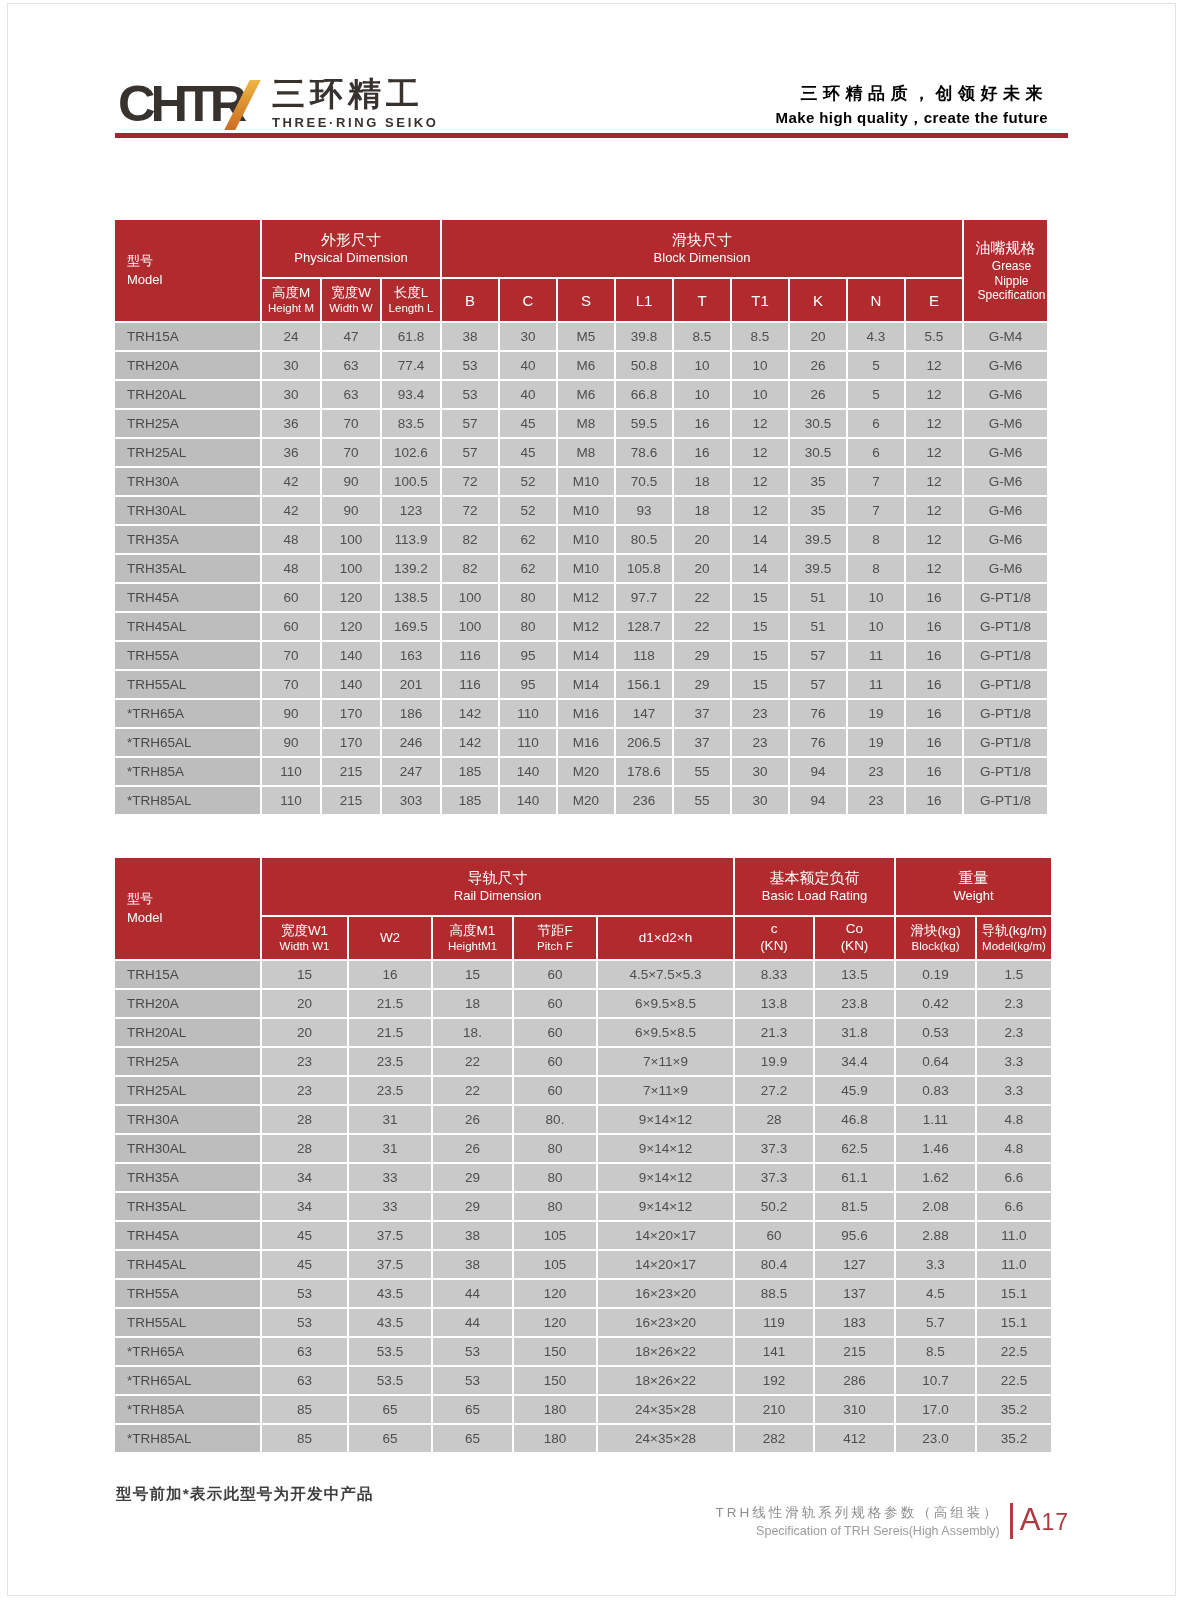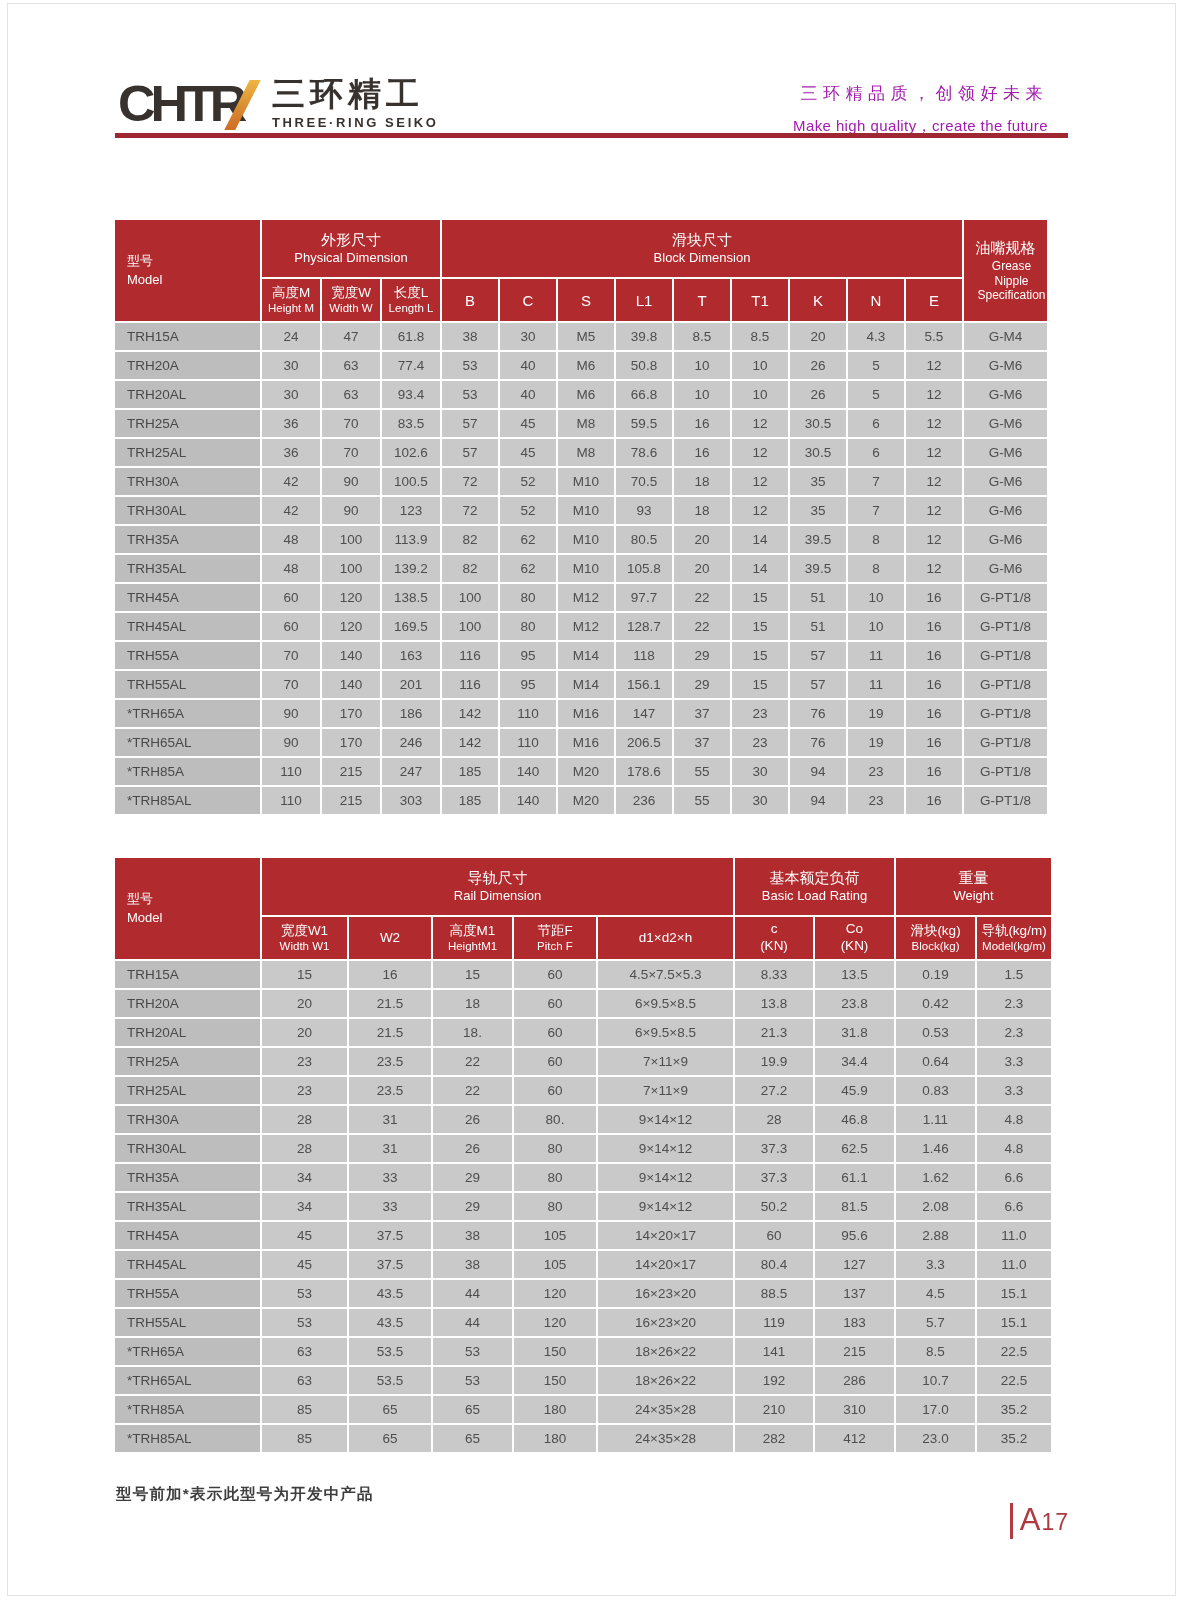--- a/index.html
+++ b/index.html
@@ -11,23 +11,23 @@
 
   
   .brand{position:absolute;left:118px;top:74px;display:flex;align-items:flex-start;}
   .chtr-wrap{position:relative;width:140px;height:62px;}
   .chtr{font-size:52px;font-weight:900;letter-spacing:-5px;color:#38322f;line-height:60px;transform:scaleY(.97);}
   .chtr-slash{position:absolute;right:10px;top:6px;width:11px;height:50px;
     background:linear-gradient(180deg,#eeb544 0%,#d98c2f 55%,#cf6d26 100%);transform:skewX(-27deg);}
   .brand-text{margin-left:14px;padding-top:2px;}
   .brand-cn{font-size:33px;font-weight:700;color:#38322f;letter-spacing:5px;line-height:36px;}
   .brand-en{font-size:13px;font-weight:700;color:#38322f;letter-spacing:2.6px;margin-top:3px;}
-  .slogan{position:absolute;right:134px;top:82px;text-align:right;color:#a21caf;}
+  .slogan{position:absolute;right:134px;top:82px;text-align:right;color:#000000;font-weight:bold;}
   .slogan-cn{font-size:17px;letter-spacing:5.5px;}
-  .slogan-en{font-size:15px;margin-top:12px;letter-spacing:.4px;}
+  .slogan-en{font-size:15px;margin-top:4px;letter-spacing:.4px;}
   .red-rule{position:absolute;left:115px;top:133px;width:953px;height:5px;background:#9e2732;}
 
   
   table.spec{position:absolute;border-collapse:separate;border-spacing:2px;table-layout:fixed;}
   #table1{left:113px;top:218px;}
   #table2{left:113px;top:856px;}
   th{background:#b12a2e;color:#fff;font-weight:400;padding:0;vertical-align:middle;text-align:center;}
   tr.group{height:57px;}
   tr.sub{height:42px;border-radius:6px;}
   th .cn{display:block;font-size:15px;line-height:1.25;}
@@ -685,15 +685,19 @@
         <td>282</td>
         <td>412</td>
         <td>23.0</td>
         <td>35.2</td>
       </tr>
     </tbody>
 </table>
 
 <div class="footnote">型号前加*表示此型号为开发中产品</div>
 <div class="doc-footer">
+  <div class="footer-titles">
+    <div class="footer-cn">TRH线性滑轨系列规格参数（高组装）</div>
+    <div class="footer-en">Specification of TRH Sereis(High Assembly)</div>
+  </div>
   <div class="footer-bar"></div>
   <div class="page-no">A17</div>
 </div>
 
 </body></html>

